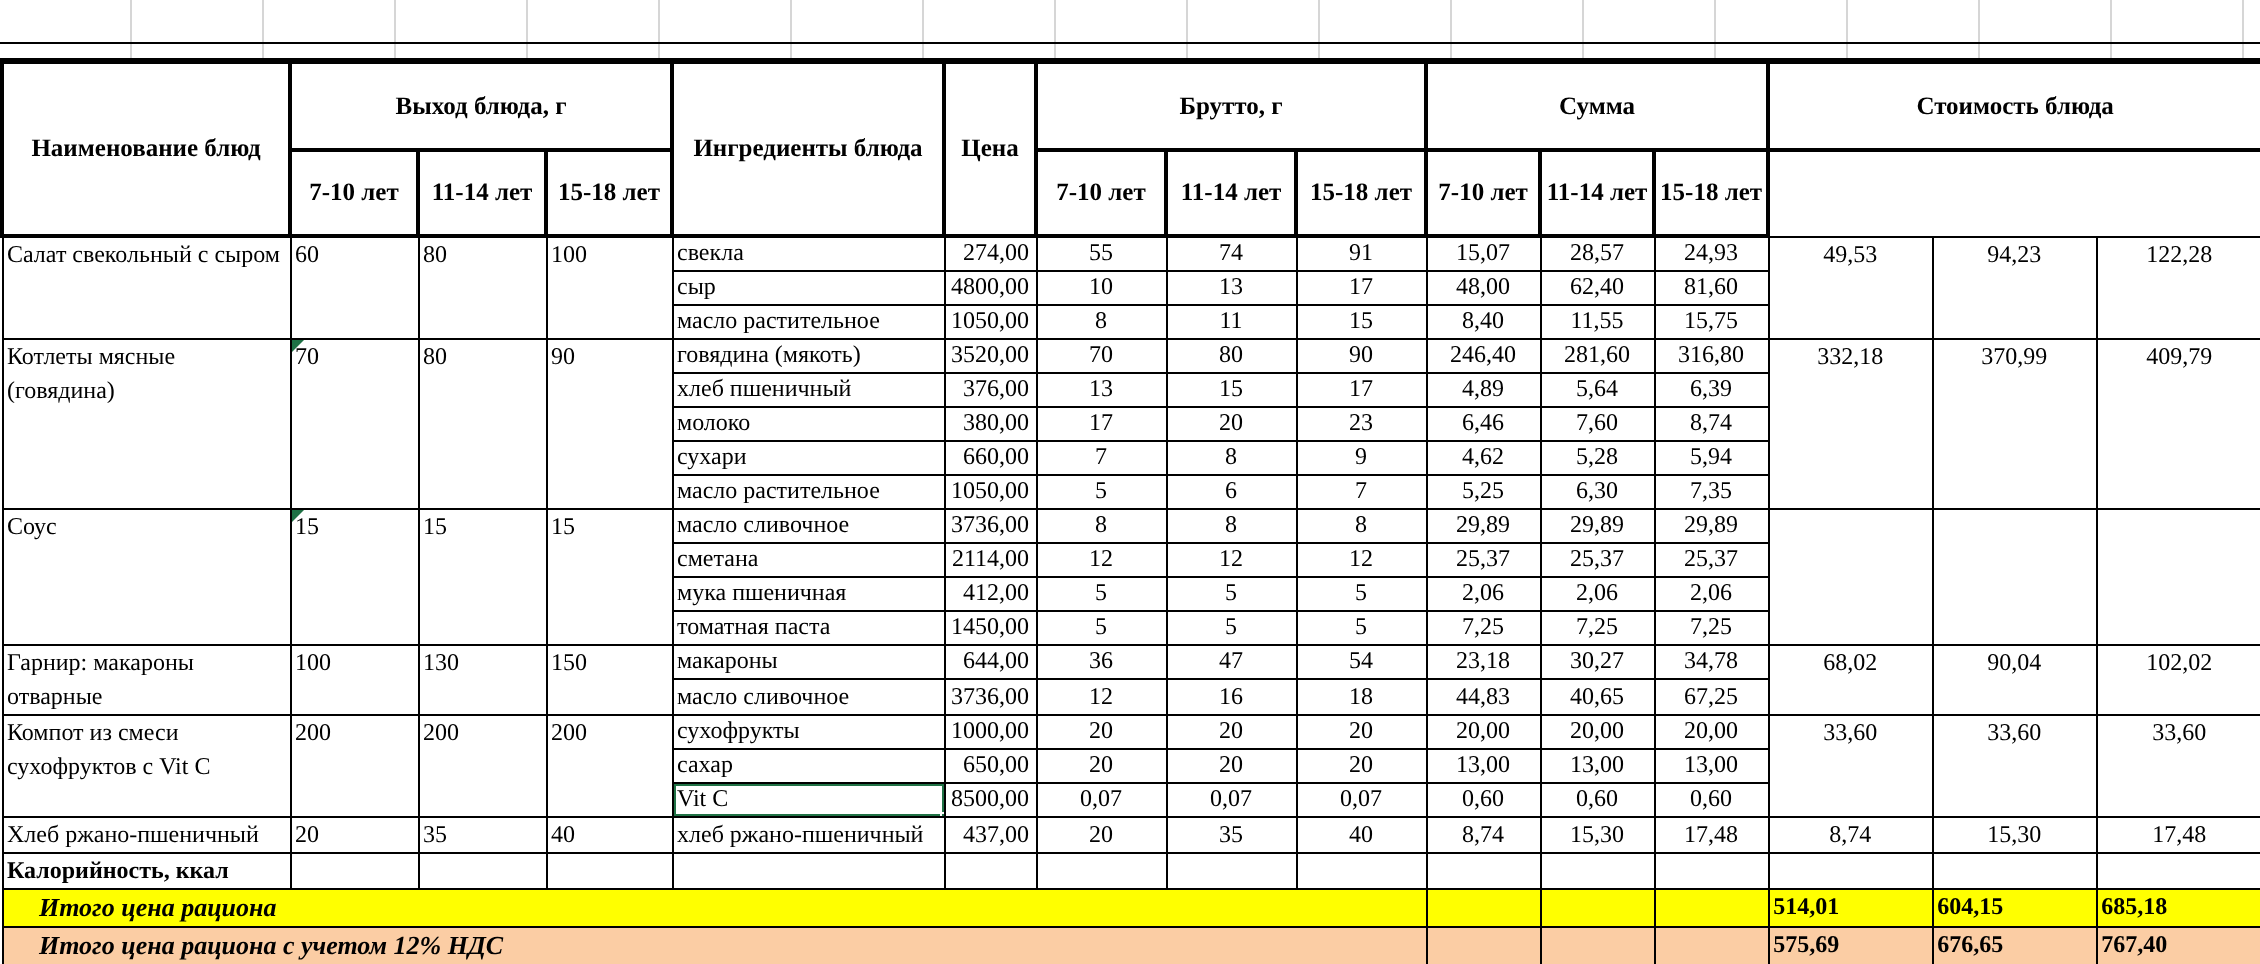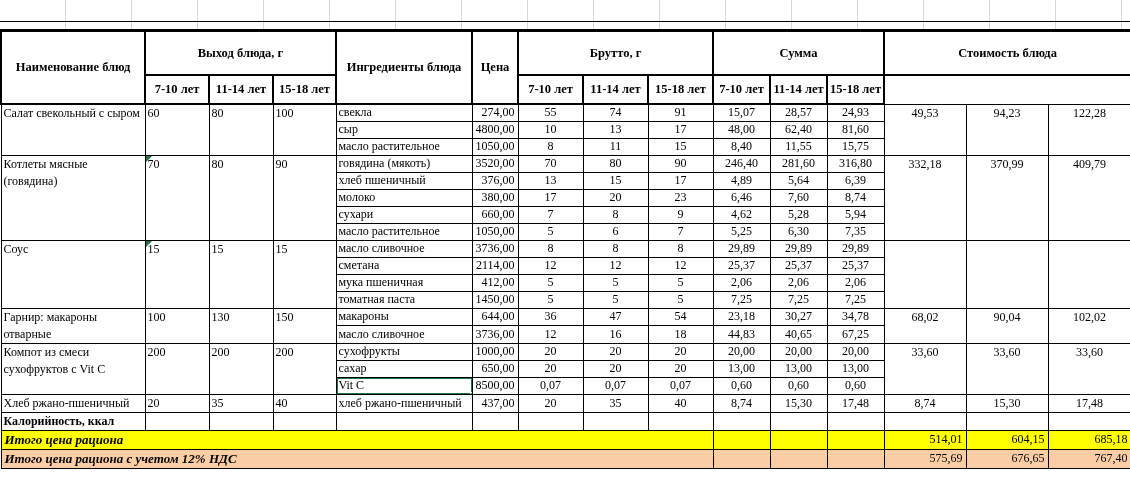--- a/index.html
+++ b/index.html
@@ -21,21 +21,21 @@
     font-weight:bold; font-size:13px; line-height:18px; padding-left:3px;
   }
   
   table { border-collapse:collapse; table-layout:fixed; width:1130px; }
   td { border:1px solid #000; font-size:12px; padding:0 2px; overflow:hidden; white-space:nowrap; }
   thead td {
     border:2px solid #000; font-weight:bold; font-size:12.5px;
     text-align:center; vertical-align:middle; white-space:normal; line-height:1.2;
   }
   tr.h1 td { height:44px; }
-  tr.h2 td { height:29px; }
+  tr.h2 td { height:43px; }
   tbody tr { height:17px; }
   td.name  { text-align:left; vertical-align:top; white-space:normal; line-height:17px; padding:0 2px; }
   td.bold  { font-weight:bold; }
   td.num   { text-align:center; }
   td.out   { text-align:left; vertical-align:top; line-height:17px; }
   td.cost  { text-align:center; vertical-align:top; line-height:17px; }
   td.ing   { text-align:left; }
   td.price { text-align:right; padding-right:3px; }
   
   td.flagged { position:relative; }
@@ -43,22 +43,22 @@
           border-top:6px solid #1e7145; border-right:6px solid transparent; }
   
   td.sel { position:relative; }
   .selbox { position:absolute; inset:-1px; border:2px solid #217346; pointer-events:none; }
   .handle { position:absolute; right:-3px; bottom:-3px; width:5px; height:5px;
             background:#217346; border:1px solid #fff; }
   
   tr.total { height:19px; }
   tr.yellow td { background:#ffff00; }
   tr.orange td { background:#fbcda4; }
-  td.tlabel { font-weight:bold; font-style:italic; font-size:13px; text-align:left; padding-left:3px; }
-  td.tval   { font-weight:normal; text-align:right; padding-right:3px; }
+  td.tlabel { font-weight:bold; font-style:italic; font-size:13px; text-align:left; padding-left:18px; }
+  td.tval   { font-weight:bold; padding-right:3px; }
 </style>
 </head>
 <body>
 
 <div class="topbar">
   <div class="hline"></div>
 </div>
 
 <table>
   <colgroup>

